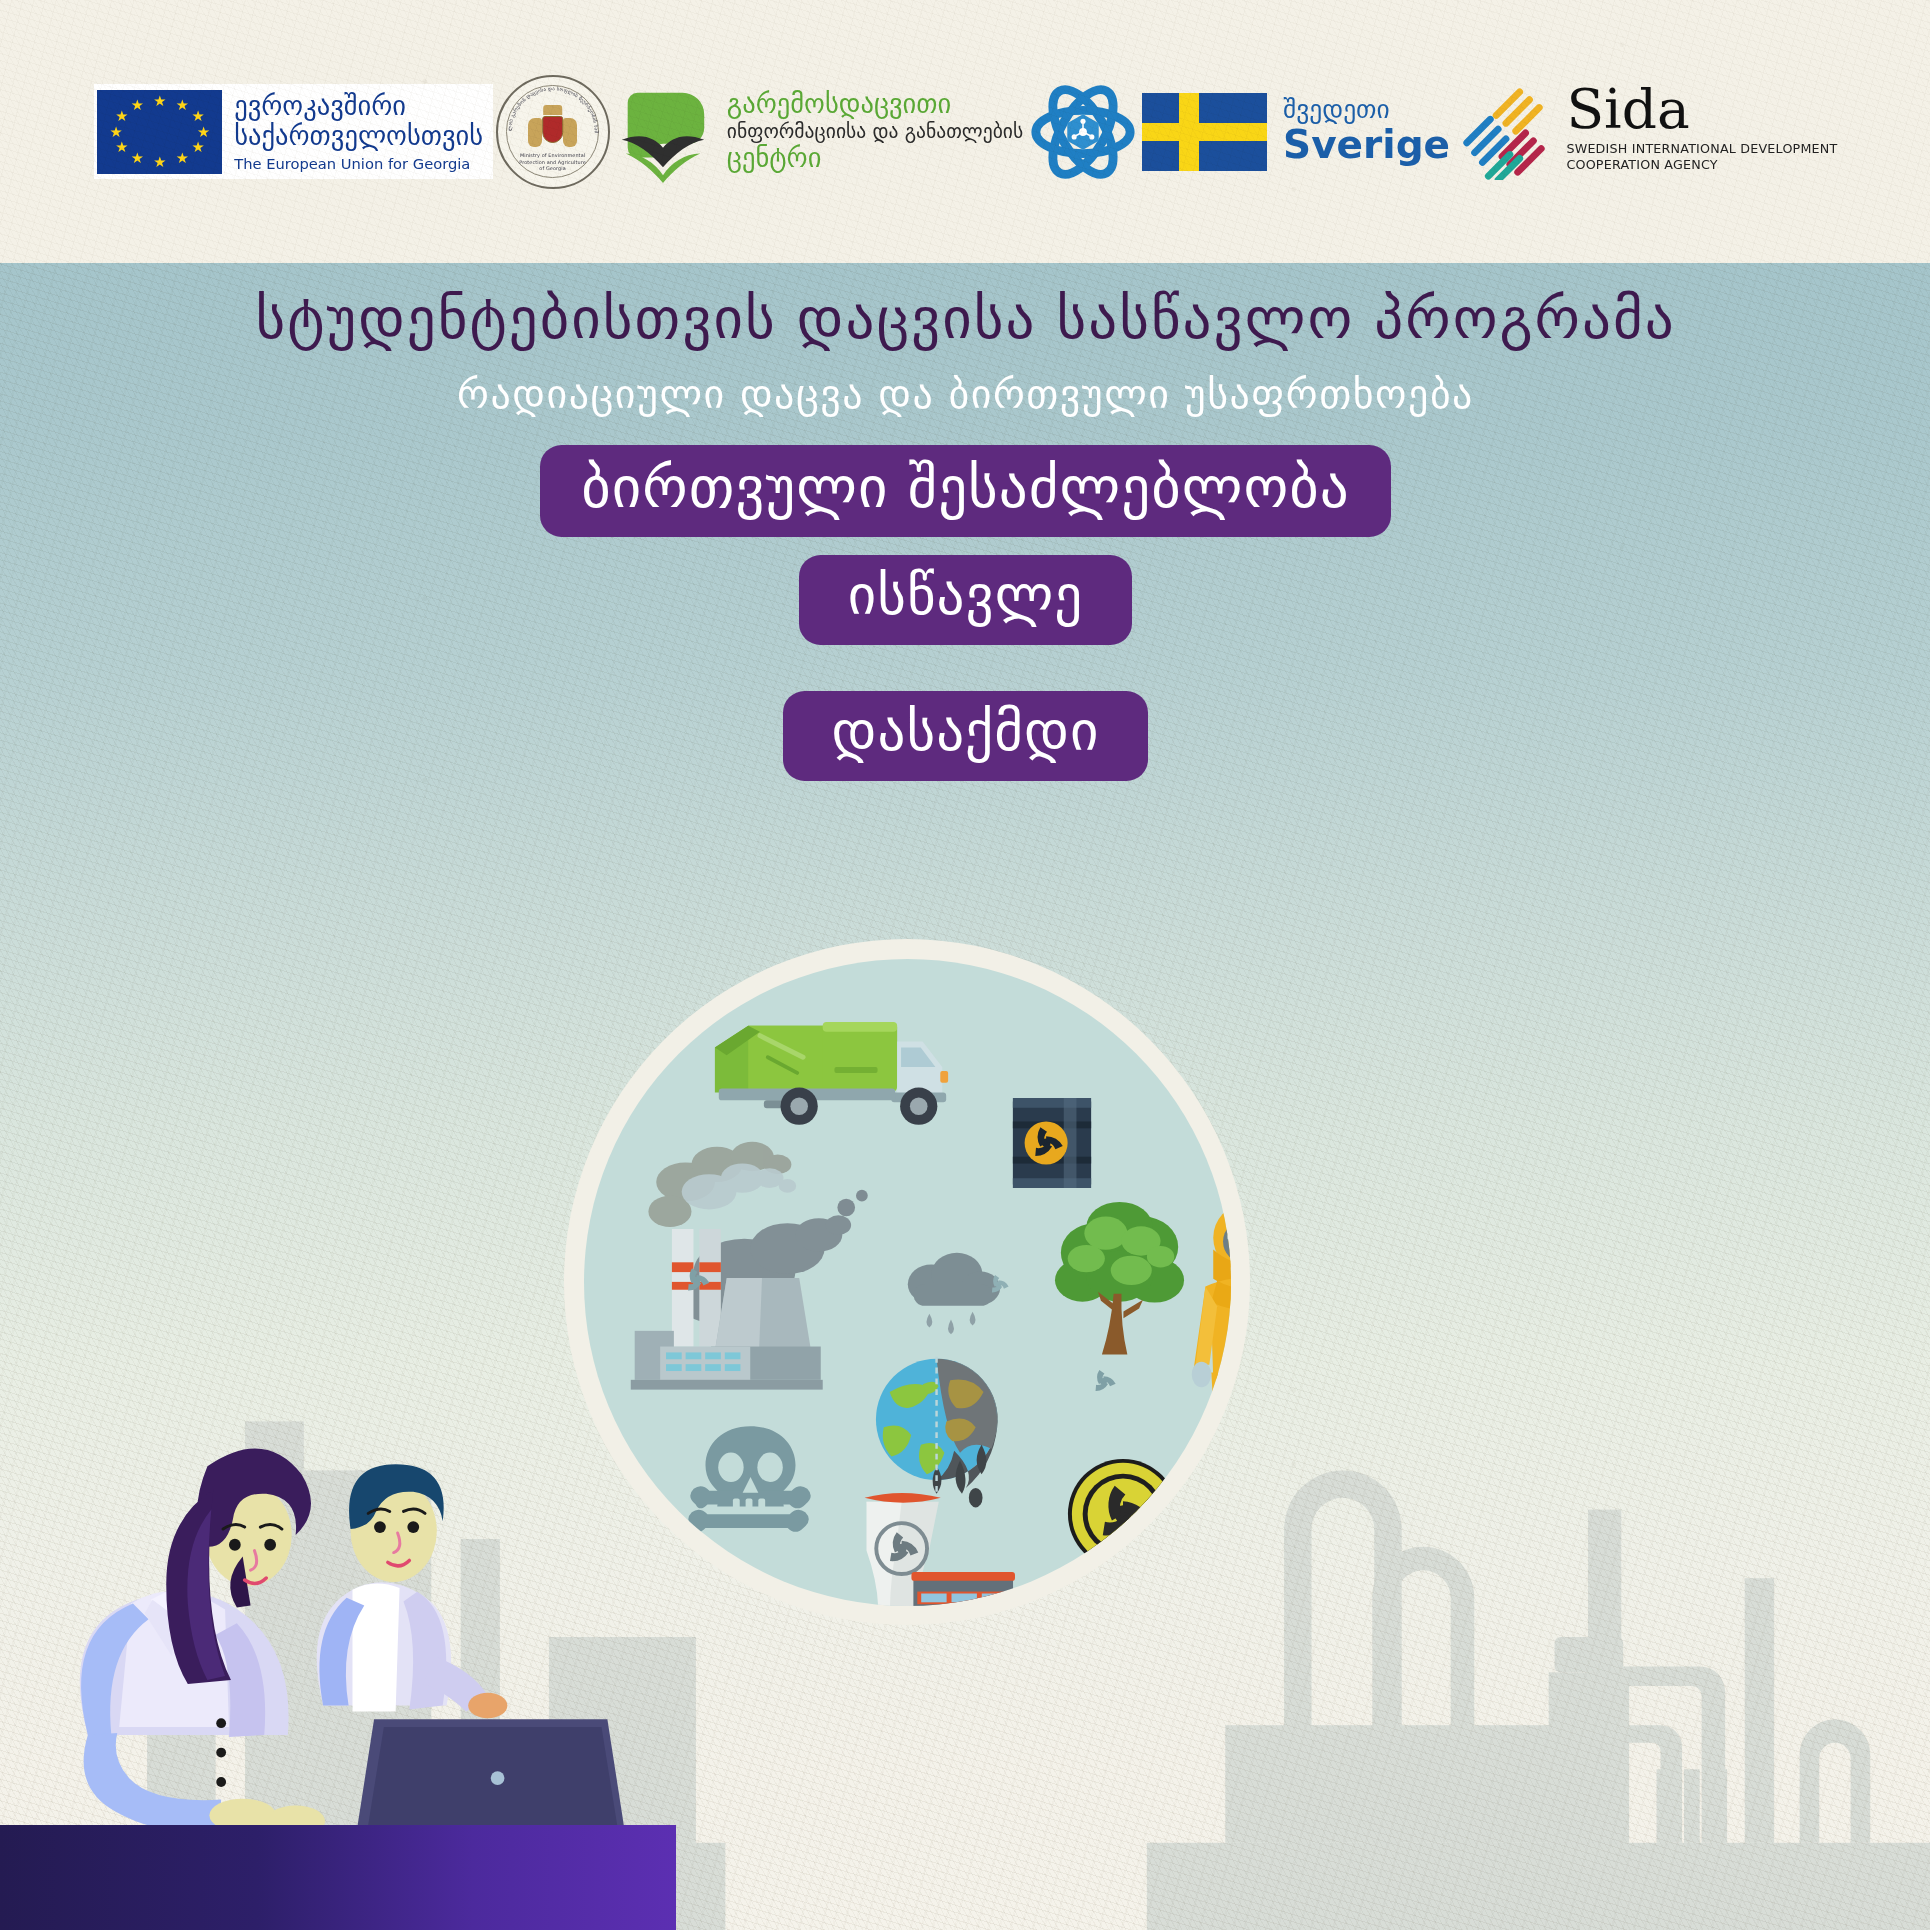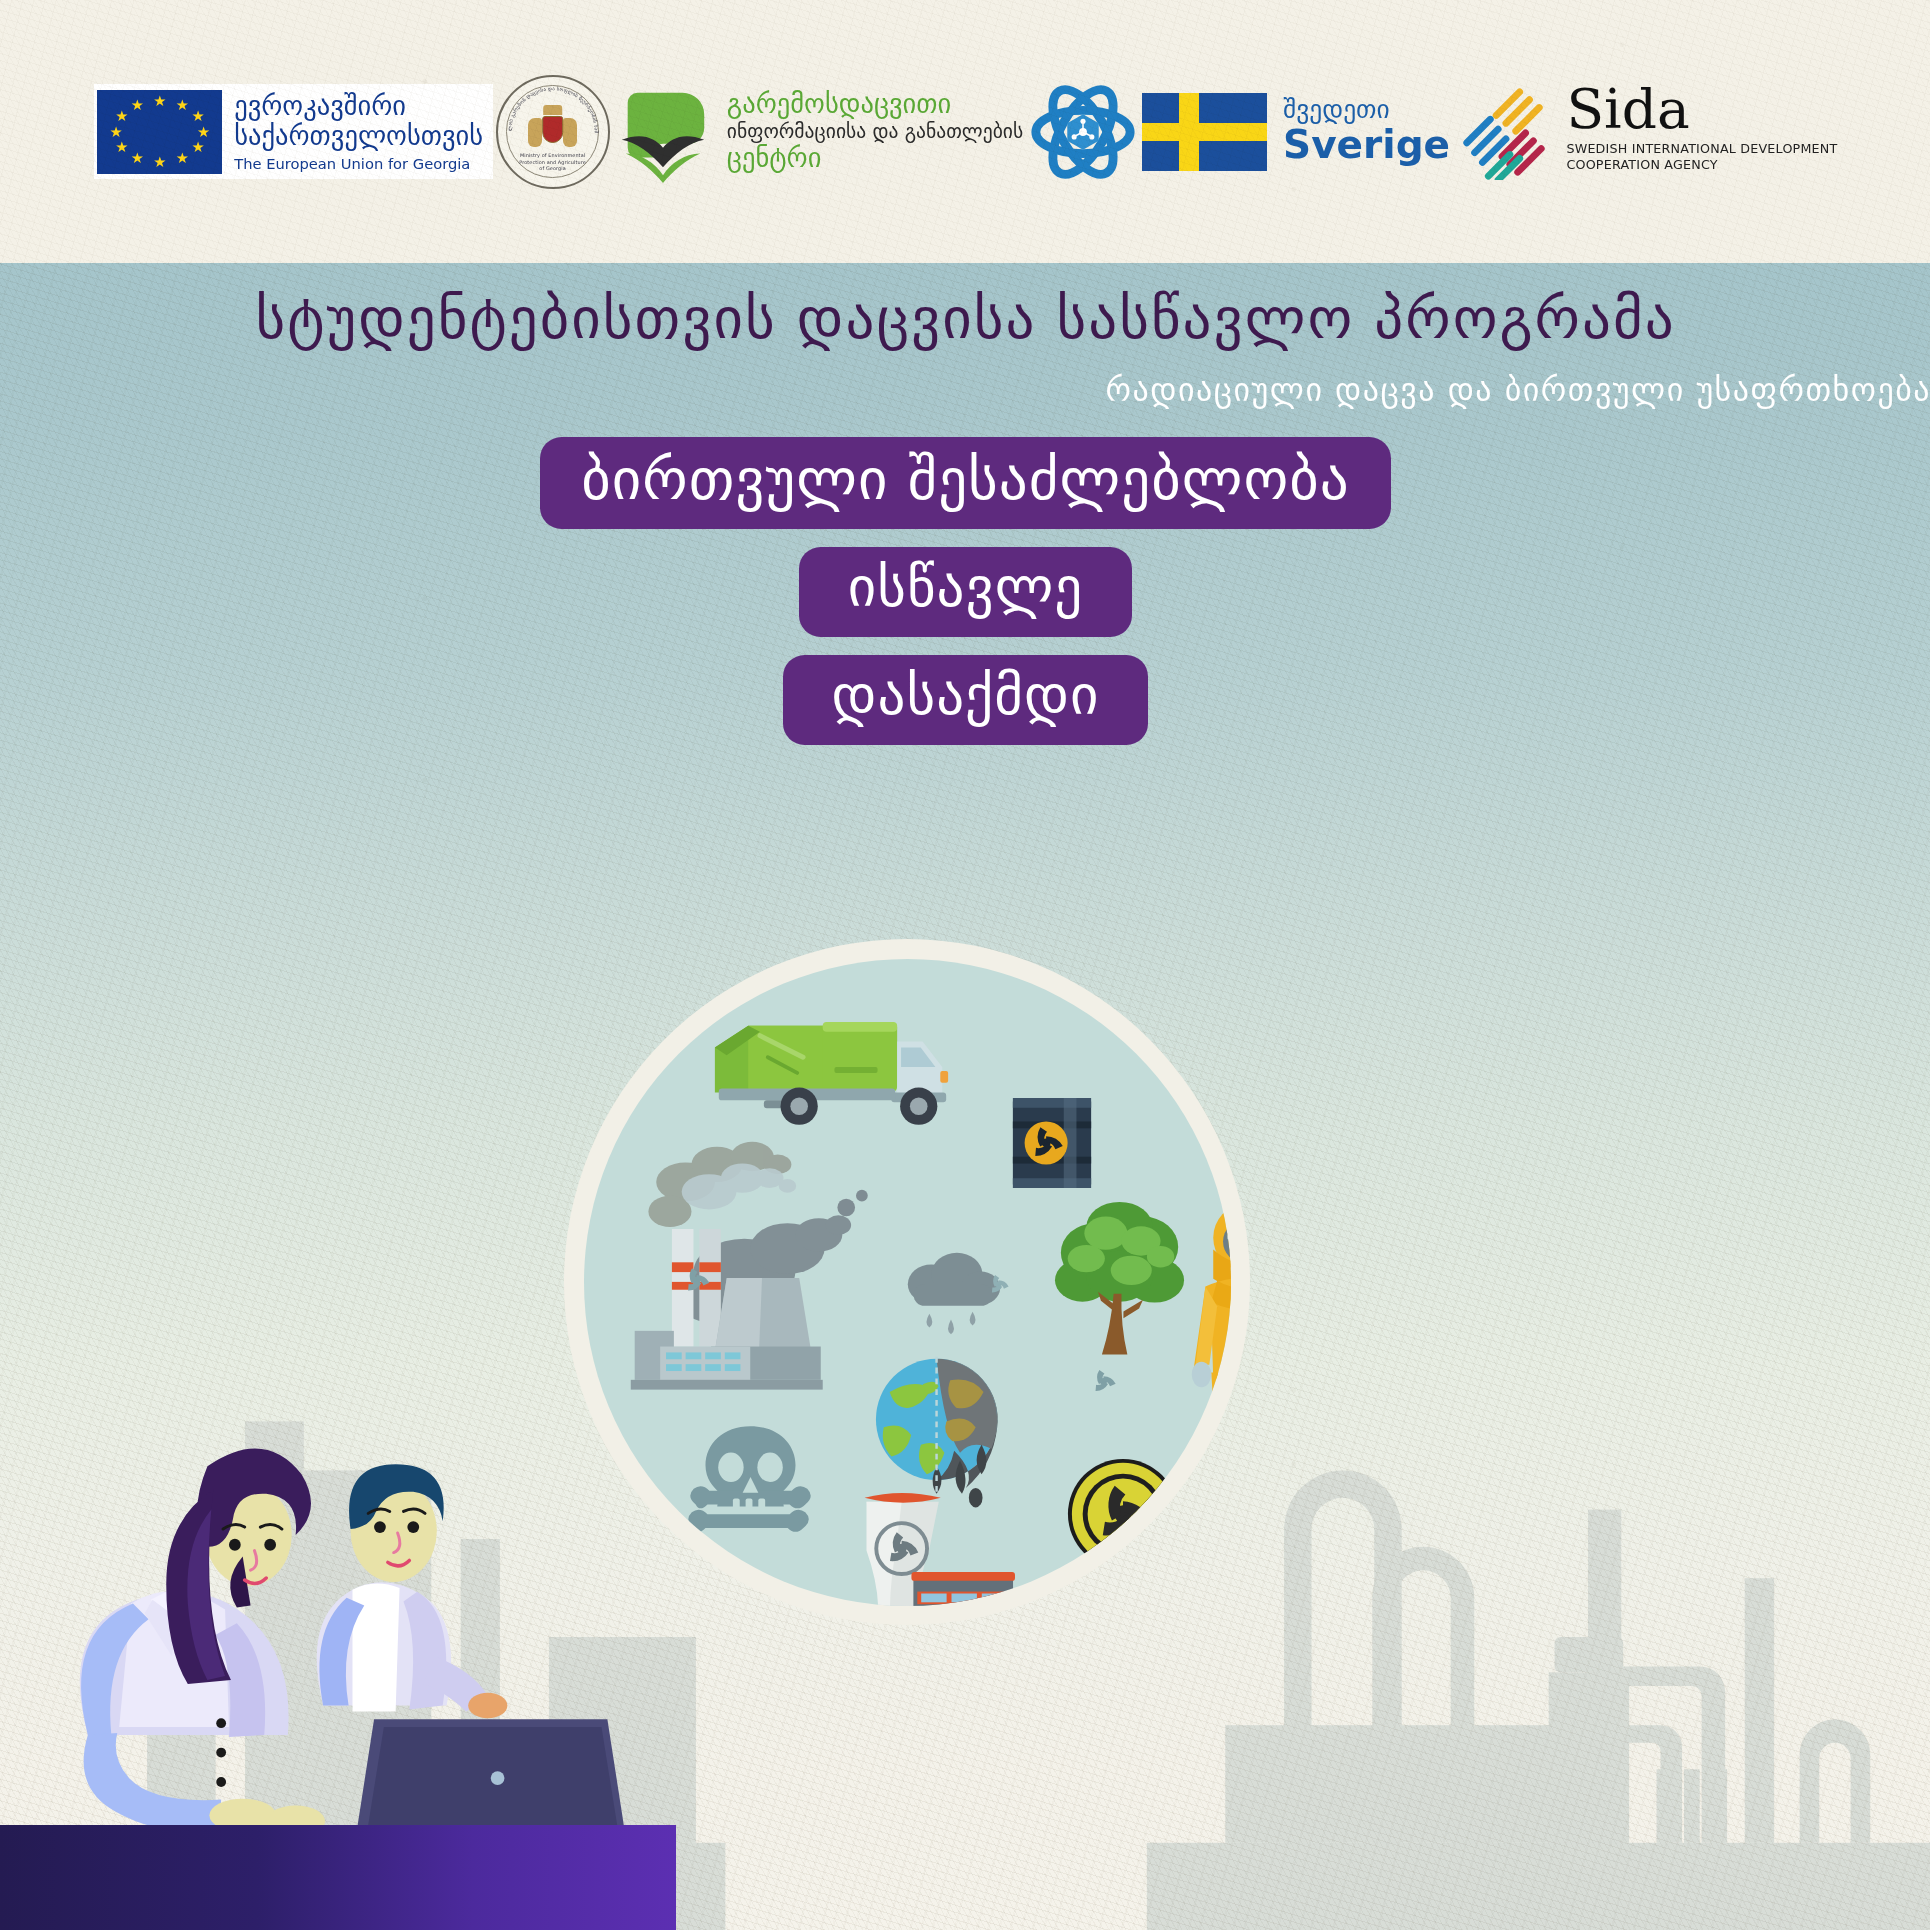--- a/index.html
+++ b/index.html
@@ -141,34 +141,33 @@
   
   .headline{
     position:absolute; left:0; top:19.6px; width:1931px; text-align:center;
     z-index:4;
   }
   .h-line1{
     color:#3e1a4e; font-size:57px; letter-spacing:2px; line-height:1.25;
     white-space:nowrap;
   }
   .h-line2{
-    color:#ffffff; font-size:32px; letter-spacing:1.5px; margin-top:17.6px;
+    color:#ffffff; font-size:40px; letter-spacing:1.5px; margin-top:17.6px;
     white-space:nowrap;
-    text-align:right;
   }
   .badge-wrap{ margin-top:27.4px; display:flex; flex-direction:column; align-items:center; gap:17.6px; }
   .badge{
     background:#5e2a7e; color:#fff; border-radius:21.6px;
     display:inline-block; white-space:nowrap;
     font-size:57px; letter-spacing:1px;
     padding:13.7px 41px 21.6px 41px;
     line-height:1;
   }
   .badge.b2{ font-size:55px; padding:13.7px 49px 21.6px 49px; }
-  .badge.b3{ font-size:55px; padding:13.7px 49px 21.6px 49px; }
+  .badge.b3{ font-size:55px; padding:13.7px 49px 21.6px 49px;margin-top:28px; }
 
   
   .circle-outer{
     position:absolute; left:564px; top:676px;
     width:686px; height:686px; border-radius:50%;
     background:#f2f0e7;
     z-index:3;
   }
   .circle-inner{
     position:absolute; left:19.6px; top:19.6px;

